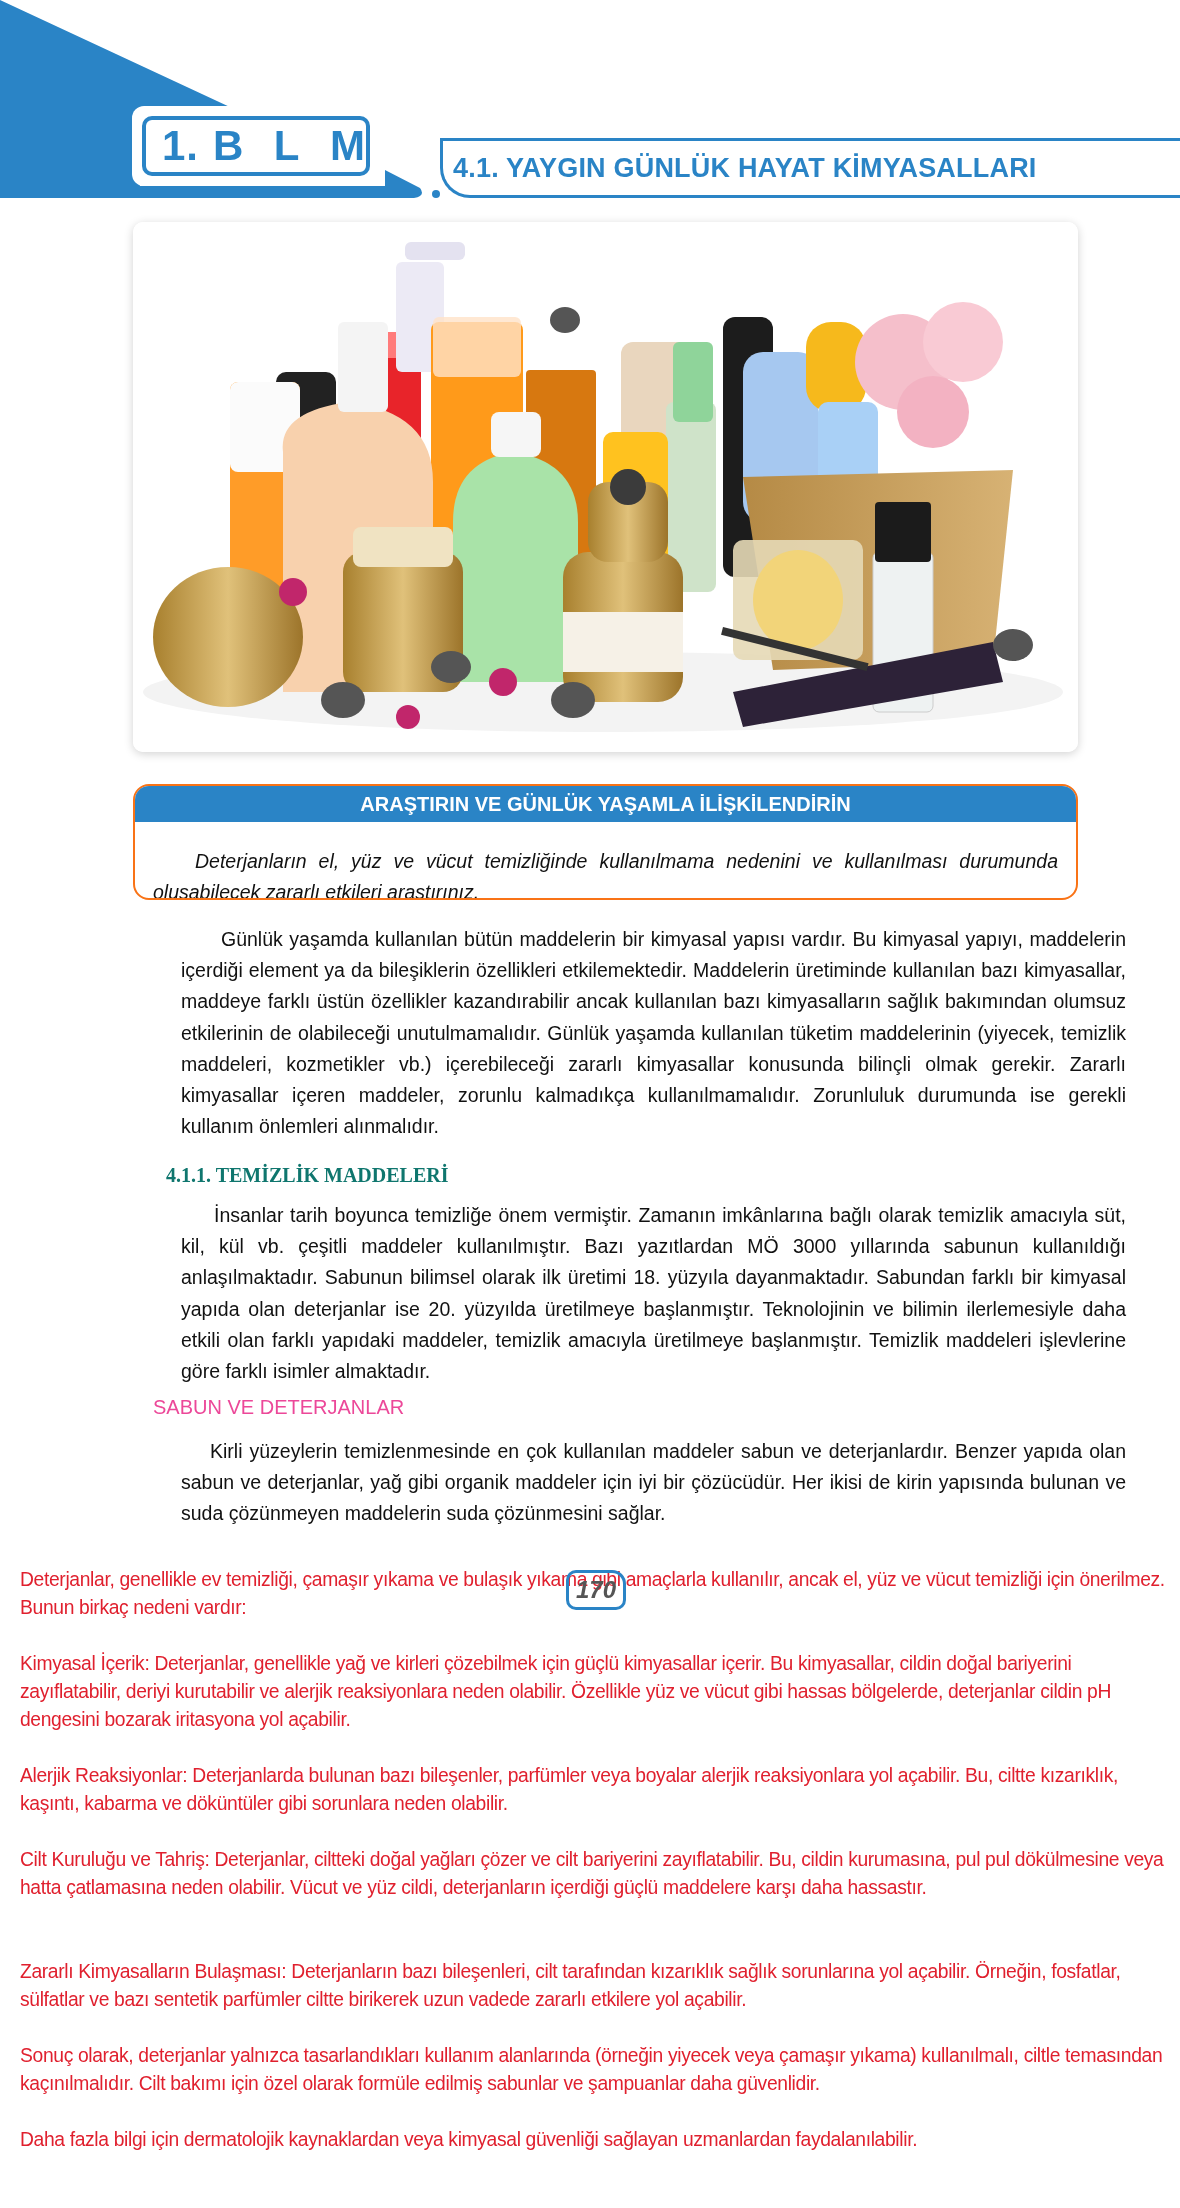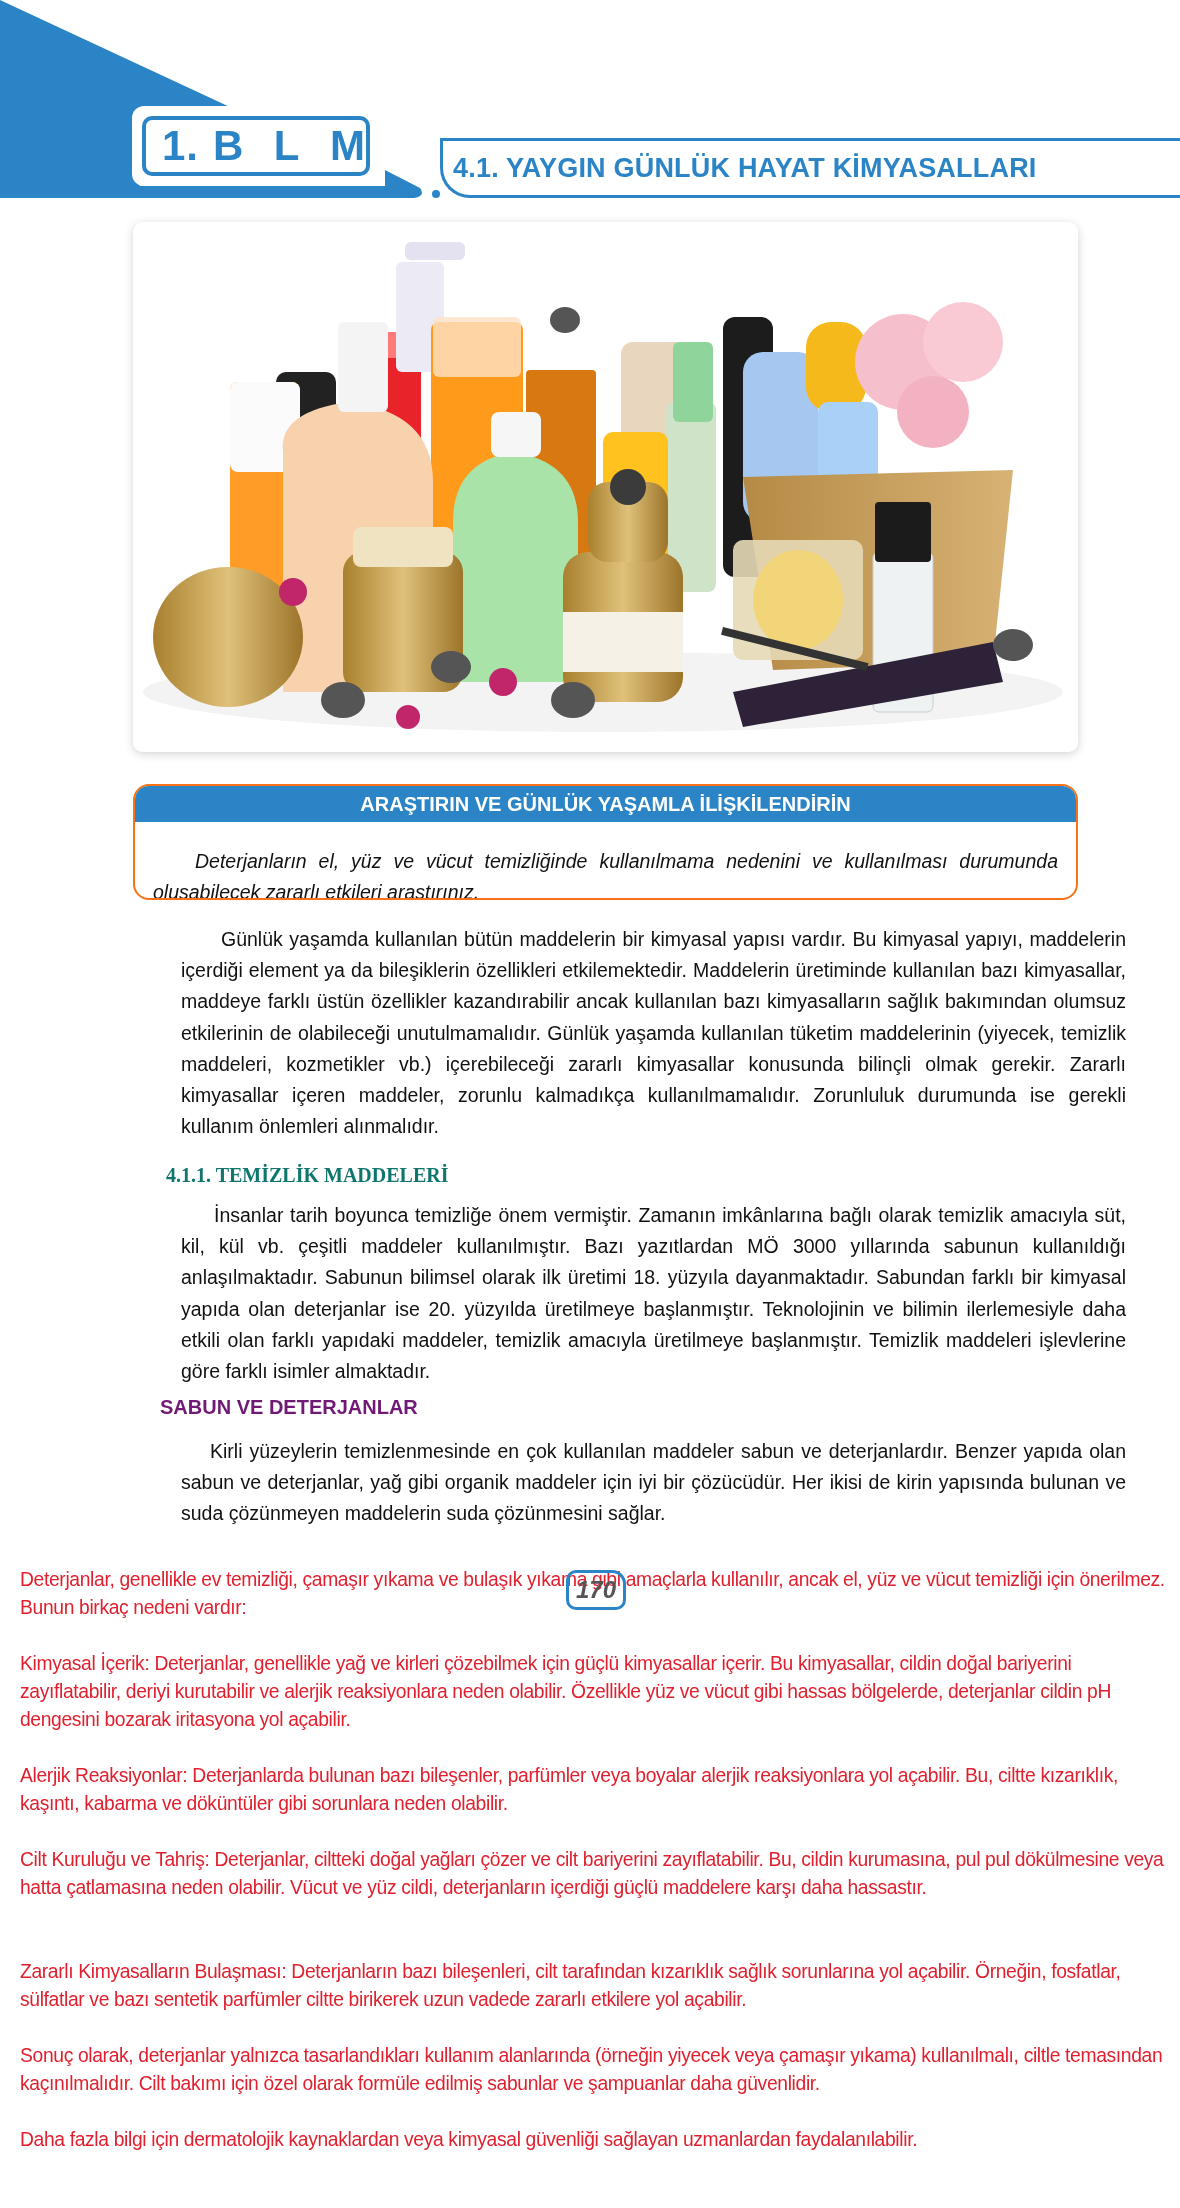--- a/index.html
+++ b/index.html
@@ -57,21 +57,21 @@
     }
 
     
     .body-text {
       position: absolute; left: 133px; width: 945px;
       font-size: 19.5px; line-height: 31.2px; color: #111; text-align: justify; text-indent: 40px; margin-left: 48px;
     }
     .p1 { top: 924px; }
     .subhead { position: absolute; left: 166px; top: 1164px; color: #0f766e; font-weight: bold; font-size: 20px; font-family: Liberation Serif, serif; }
     .p2 { top: 1200px; text-indent: 33px; }
-    .subhead2 { position: absolute; left: 160px; top: 1396px; color: #701a75; font-weight: bold; font-size: 20px; }
+    .subhead2 { position: absolute; left: 153px; top: 1396px; color: #ec4899; font-weight: normal; font-size: 20px; }
     .p3 { top: 1436px; text-indent: 29px; }
 
     
     .red {
       position: absolute; left: 20px; width: 1150px; color: #e0202e;
       font-family: "Liberation Sans", sans-serif; font-size: 19.3px; line-height: 28px;
       letter-spacing: -0.35px;
     }
     .r1 { top: 1566px; }
     .r2 { top: 1650px; }

